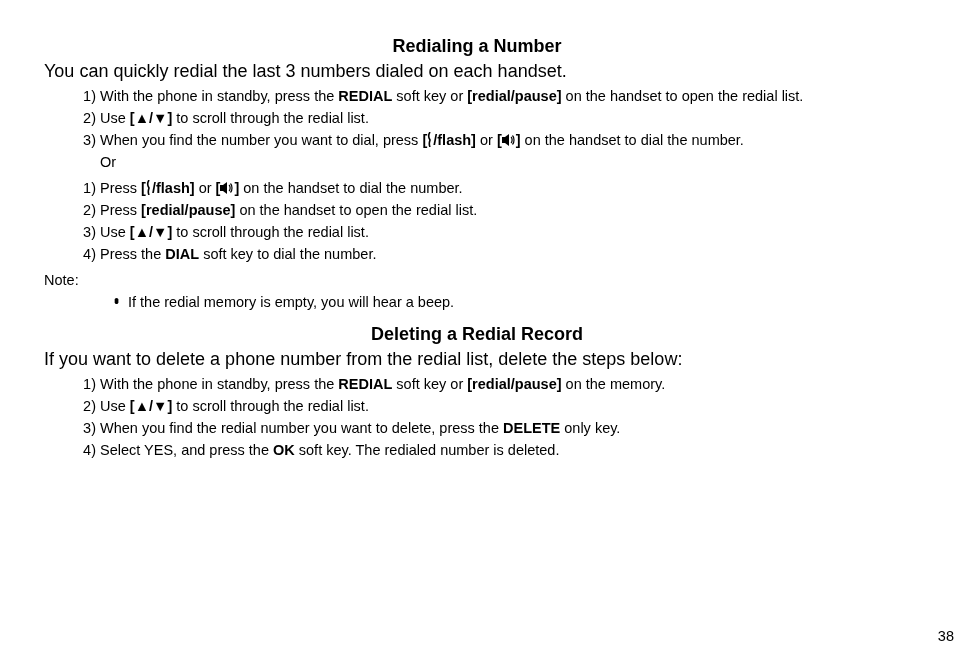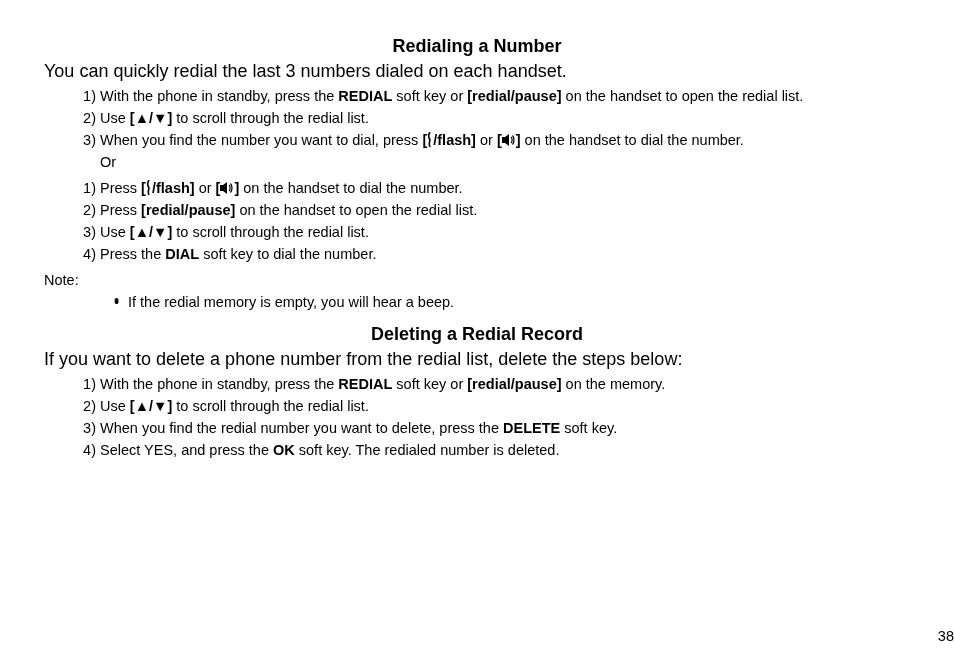--- a/index.html
+++ b/index.html
@@ -159,21 +159,21 @@
     <li>
       <span class="num">1)</span>
       <span>With the phone in standby, press the </span><b>REDIAL</b><span> soft key or </span><b>[redial/pause]</b><span> on the memory.</span>
     </li>
     <li>
       <span class="num">2)</span>
       <span>Use </span><b>[</b><b><span>▲</span>/<span>▼</span></b><b>]</b><span> to scroll through the redial list.</span>
     </li>
     <li>
       <span class="num">3)</span>
-      <span>When you find the redial number you want to delete, press the </span><b>DELETE</b><span> soft key.</span>
+      <span>When you find the redial number you want to delete, press the </span><b>DELETE</b><span> only key.</span>
     </li>
     <li>
       <span class="num">4)</span>
       <span>Select YES, and press the </span><b>OK</b><span> soft key. The redialed number is deleted.</span>
     </li>
   </ol>
 
 </div>
 
 <div class="page-num">38</div>

